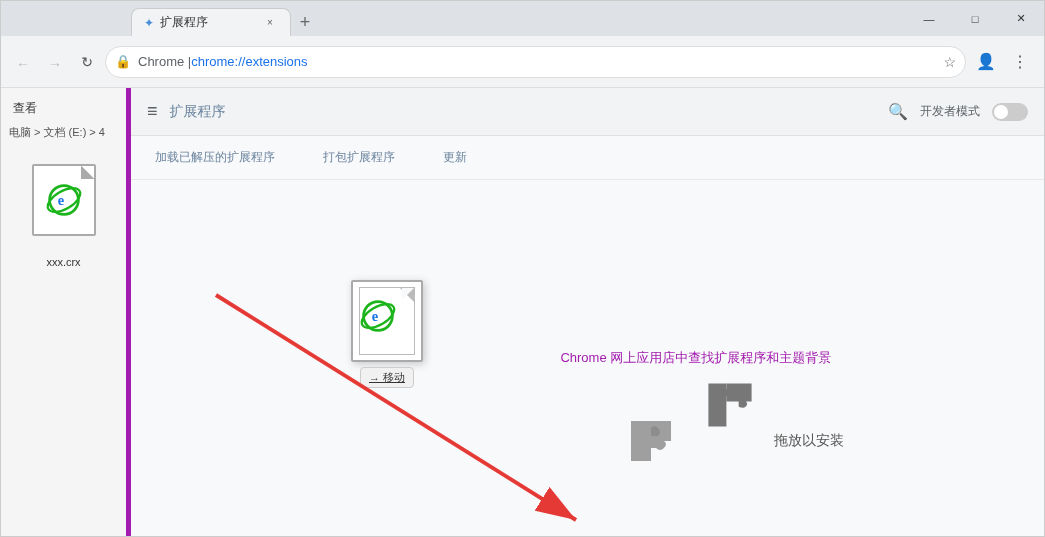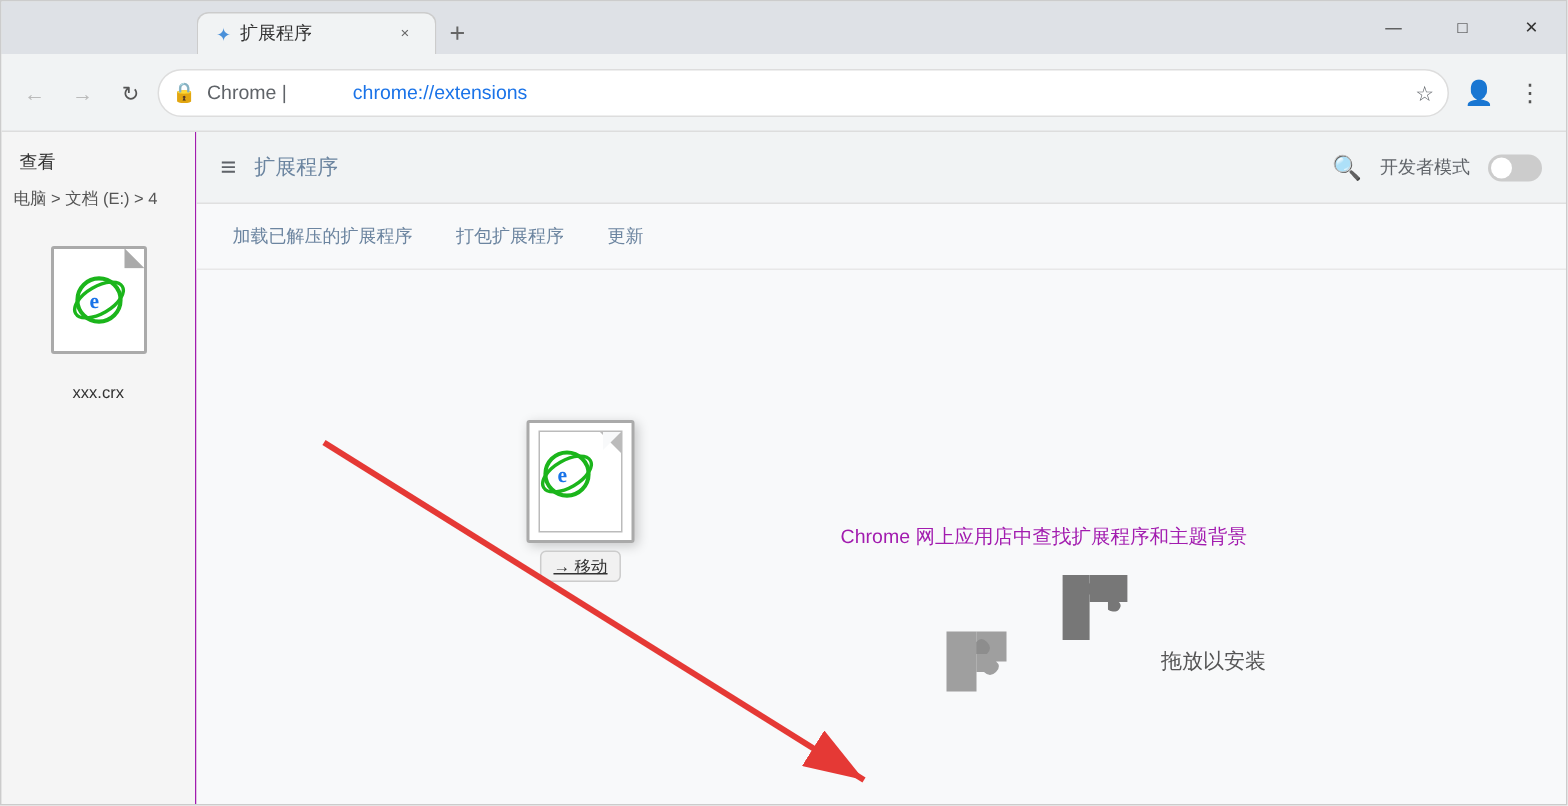--- a/index.html
+++ b/index.html
@@ -143,21 +143,20 @@
       border: 1px solid #ddd;
       border-radius: 16px;
       padding: 0 36px 0 32px;
       font-size: 13px;
       background: white;
       color: #333;
       outline: none;
       display: flex;
       align-items: center;
       line-height: 32px;
-      gap: 44px;
     }
 
     .address-star {
       position: absolute;
       right: 10px;
       color: #5f6368;
       font-size: 14px;
       cursor: pointer;
     }
 
@@ -183,21 +182,21 @@
     .main {
       display: flex;
       flex: 1;
       overflow: hidden;
     }
 
     
     .sidebar {
       width: 130px;
       background: #f5f5f5;
-      border-right: 1px solid #a21caf;
+      border-right: 5px solid #a21caf;
       padding: 8px 0;
       display: flex;
       flex-direction: column;
     }
 
     .sidebar-item {
       padding: 4px 12px;
       font-size: 12px;
       color: #333;
       cursor: pointer;
@@ -320,21 +319,21 @@
       transition: left 0.2s;
     }
 
     
     .ext-subheader {
       height: 44px;
       background: #f8f9fa;
       display: flex;
       align-items: center;
       padding: 0 16px;
-      gap: 13px;
+      gap: 32px;
       border-bottom: 1px solid #e8e8e8;
     }
 
     .ext-action-btn {
       font-size: 12px;
       color: #6c85a0;
       cursor: pointer;
       padding: 4px 8px;
       border-radius: 4px;
     }

